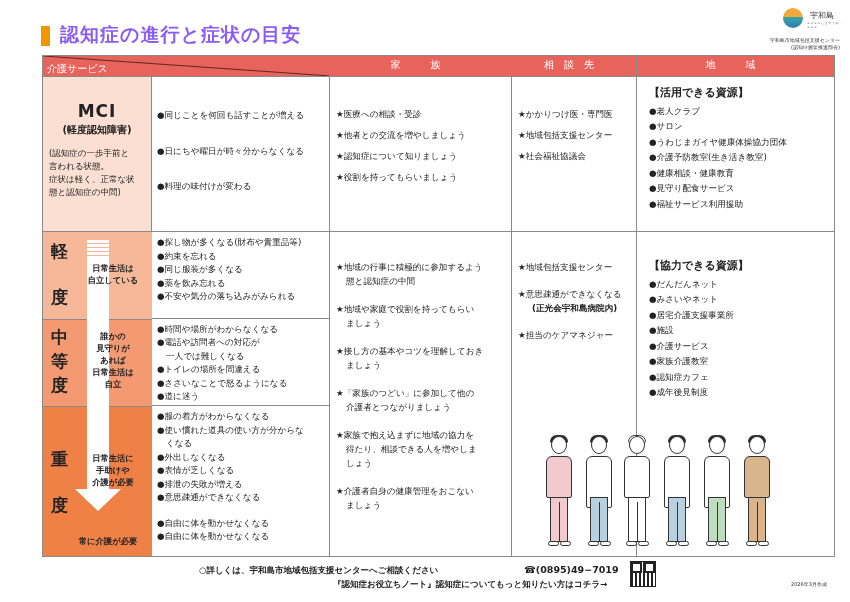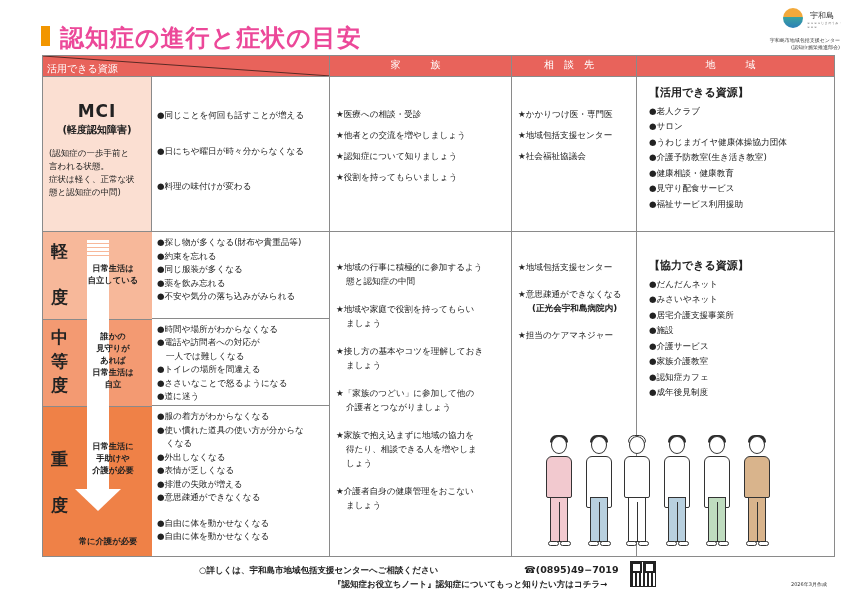--- a/index.html
+++ b/index.html
@@ -1,20 +1,20 @@
 <!DOCTYPE html>
 <html><head>
 <meta charset="utf-8">
 <style>
   * { box-sizing: border-box; margin: 0; padding: 0; }
   html, body { width: 850px; height: 602px; background: #ffffff; overflow: hidden; }
   body { font-family: "DejaVu Sans", "Liberation Sans", sans-serif; color: #222; position: relative; }
 
   .title-bar { position: absolute; left: 41px; top: 26px; width: 9px; height: 20px; background: #f29600; }
-  .title { position: absolute; left: 60px; top: 22px; font-size: 24px; font-weight: bold; color: #ec4899; letter-spacing: 1px; }
+  .title { position: absolute; left: 60px; top: 22px; font-size: 19px; font-weight: bold; color: #8b5cf6; letter-spacing: 1px; }
 
   .logo { position: absolute; left: 783px; top: 8px; width: 60px; height: 22px; }
   .logo-circle { position: absolute; left: 0; top: 0; width: 20px; height: 20px; border-radius: 50%;
     background: linear-gradient(180deg, #f2a93b 0%, #f2a93b 45%, #3aa3a0 45%, #2b7fb8 100%); }
   .logo-text { position: absolute; left: 27px; top: 2px; font-size: 8px; color: #333; }
   .logo-sub { position: absolute; left: 24px; top: 13px; font-size: 3px; color: #666; letter-spacing: 0.5px; }
   .org { position: absolute; right: 10px; top: 37px; text-align: right; font-size: 5px; line-height: 7px; color: #333; }
 
   table.main { position: absolute; left: 42px; top: 55px; width: 792px; border-collapse: collapse; table-layout: fixed; }
   table.main td, table.main th { border: 1px solid #8a8a8a; vertical-align: top; }
@@ -109,21 +109,21 @@
     <col style="width:182px">
     <col style="width:125px">
     <col style="width:198px">
   </colgroup>
   <tbody>
       <tr class="hdr">
     <th colspan="2" class="diag">
       <svg width="288" height="20">
             <line x1="0" y1="0" x2="288" y2="20" stroke="#5a2a25" stroke-width="1"></line>
           </svg>
-      <span style="position:relative">活用できる資源</span>
+      <span style="position:relative">介護サービス</span>
     </th>
     <th>家　族</th>
     <th>相談先</th>
     <th>地　域</th>
   </tr>
 
   <tr style="height:155px">
     <td class="mci-cell">
       <div class="mci-big">MCI</div>
       <div class="mci-sub">(軽度認知障害)</div>
@@ -191,21 +191,21 @@
         <div class="sev-note" style="left:35px;top:98px">
           <div>誰かの</div>
           <div>見守りが</div>
           <div>あれば</div>
           <div>日常生活は</div>
           <div>自立</div>
         </div>
 
         <div class="sev-label" style="top:216px">重</div>
         <div class="sev-label" style="top:262px">度</div>
-        <div class="sev-note" style="left:35px;top:208px">
+        <div class="sev-note" style="left:35px;top:220px">
           <div>日常生活に</div>
           <div>手助けや</div>
           <div>介護が必要</div>
         </div>
         <div class="sev-note" style="left:22px;top:303px;width:86px">常に介護が必要</div>
       </div>
     </td>
     <td class="sym">
       <div class="item">●探し物が多くなる(財布や貴重品等)</div>
       <div class="item">●約束を忘れる</div>

